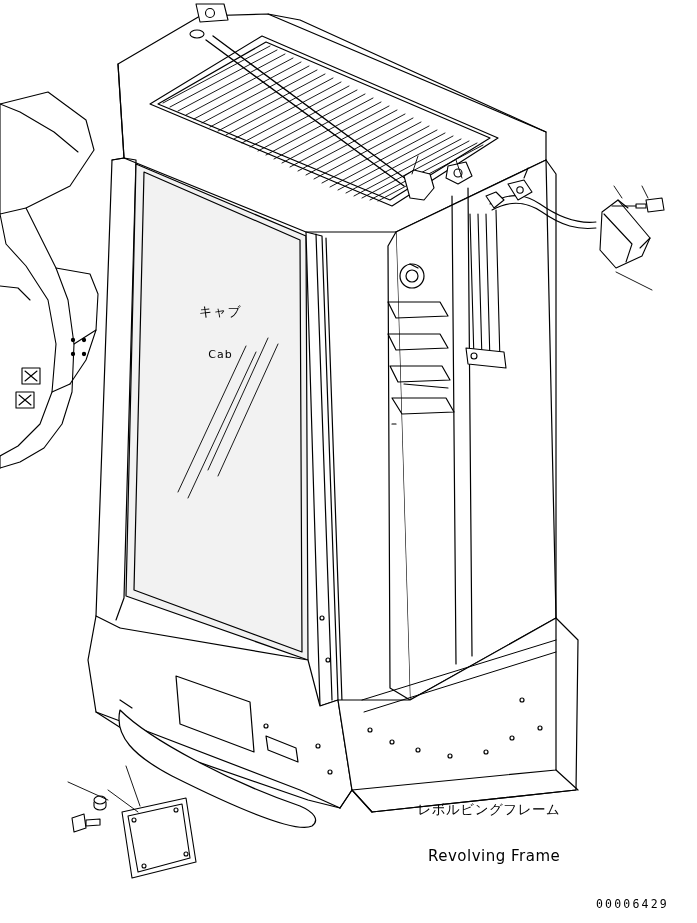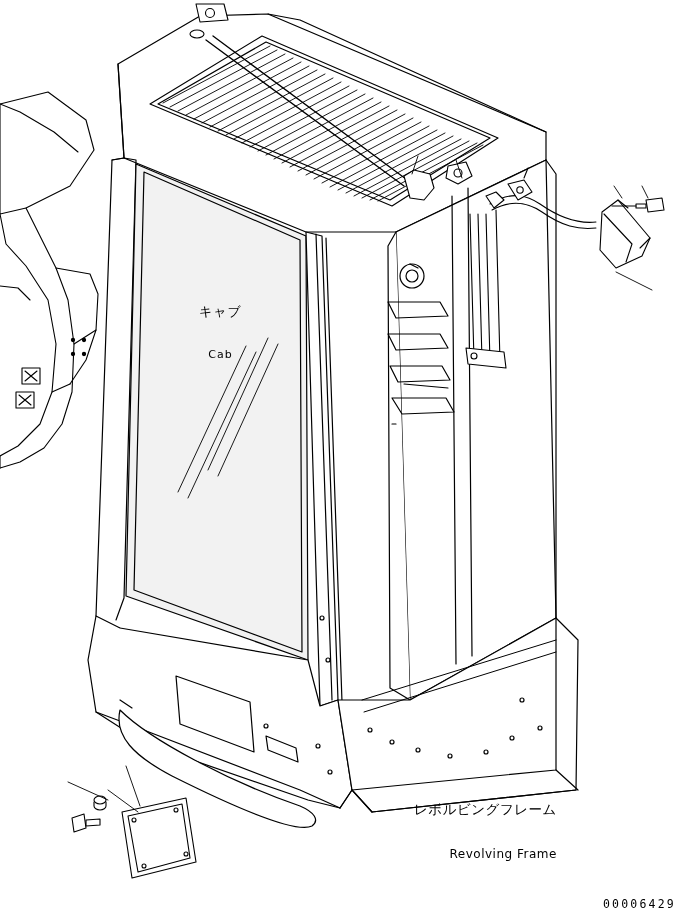--- a/index.html
+++ b/index.html
@@ -36,27 +36,26 @@
     text-align: center;
     letter-spacing: 1px;
   }
   .lbl-cab .jp { font-family: "DejaVu Sans", sans-serif; font-size: 13px; display:block; }
   .lbl-cab .en { font-family: "DejaVu Sans", sans-serif; font-size: 11px; display:block; }
   .lbl-frame {
     font-size: 13.5px;
     text-align: right;
   }
   .lbl-frame .jp { font-family: "DejaVu Sans", sans-serif; font-size: 13.5px; display:block; letter-spacing: 0.5px;}
-  .lbl-frame .en { font-family: "DejaVu Sans", sans-serif; font-size: 12px; display:block; letter-spacing: 0.5px; margin-left: 14px;}
+  .lbl-frame .en { font-family: "DejaVu Sans", sans-serif; font-size: 15px; display:block; letter-spacing: 0.5px; margin-left: 14px;}
   .lbl-code {
     font-family: "DejaVu Sans Mono", monospace;
     font-size: 11.5px;
     letter-spacing: 2.2px;
     color: #000;
-    margin-left: 7px;
   }
 </style>
 </head>
 <body>
 
 <div id="diagram-root">
 
   <svg class="diagram" viewBox="0 0 697 923" xmlns="http://www.w3.org/2000/svg">
     <g fill="none" stroke="#000" stroke-width="1.1" stroke-linejoin="round" stroke-linecap="round">
 

